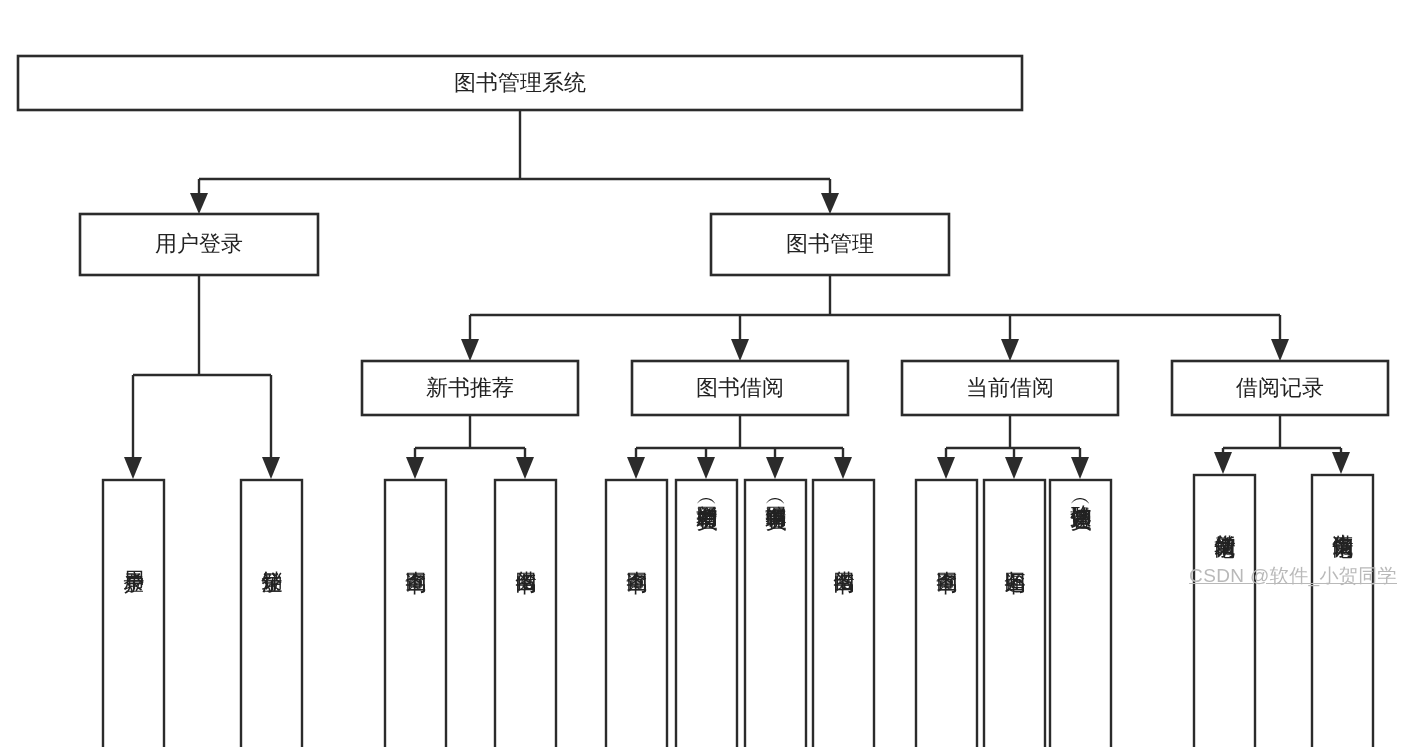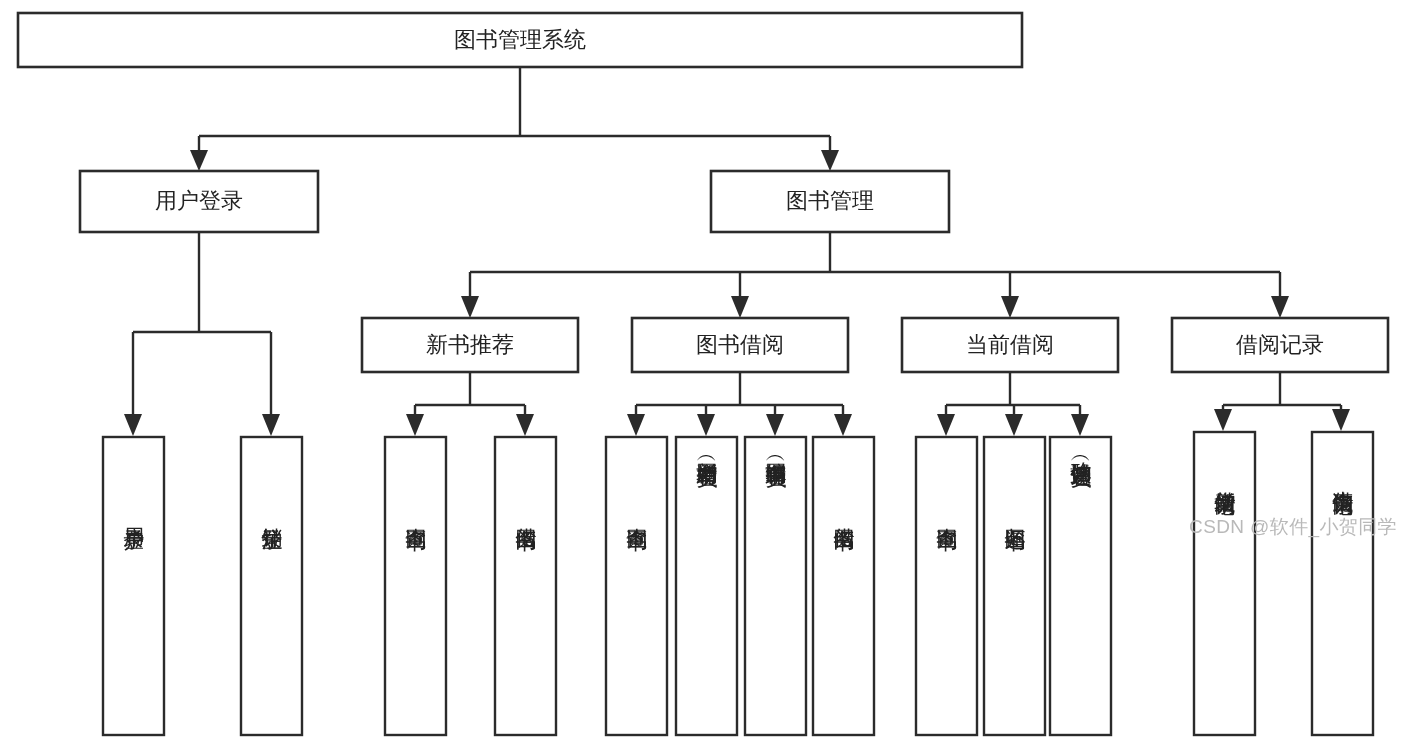--- a/index.html
+++ b/index.html
@@ -11,20 +11,21 @@
     width: 1405px;
     height: 747px;
     font-family: "Liberation Sans", "DejaVu Sans", sans-serif;
     overflow: hidden;
     position: relative;
   }
   #diagram-root {
     position: relative;
     width: 1405px;
     height: 552px;
+    margin-top: 43px;
   }
   svg.flow {
     position: absolute;
     left: 0;
     top: 0;
     width: 1405px;
     height: 747px;
     display: block;
   }
   .node-box {
@@ -66,27 +67,28 @@
     color: #222222;
     writing-mode: vertical-rl;
     text-orientation: upright;
     letter-spacing: 0.04em;
     white-space: nowrap;
     text-align: center;
   }
   .watermark {
     position: absolute;
     right: 8px;
-    bottom: 12px;
+    bottom: 6px;
     font-family: "Liberation Sans", "DejaVu Sans", sans-serif;
     font-size: 19px;
     color: #b9b9b9;
     letter-spacing: 0.02em;
     white-space: nowrap;
     user-select: none;
+    text-decoration: underline;
   }
 </style>
 </head>
 <body>
 
 <div id="diagram-root">
 
   <svg class="flow" viewBox="0 0 1405 747" xmlns="http://www.w3.org/2000/svg">
 
     <g>

